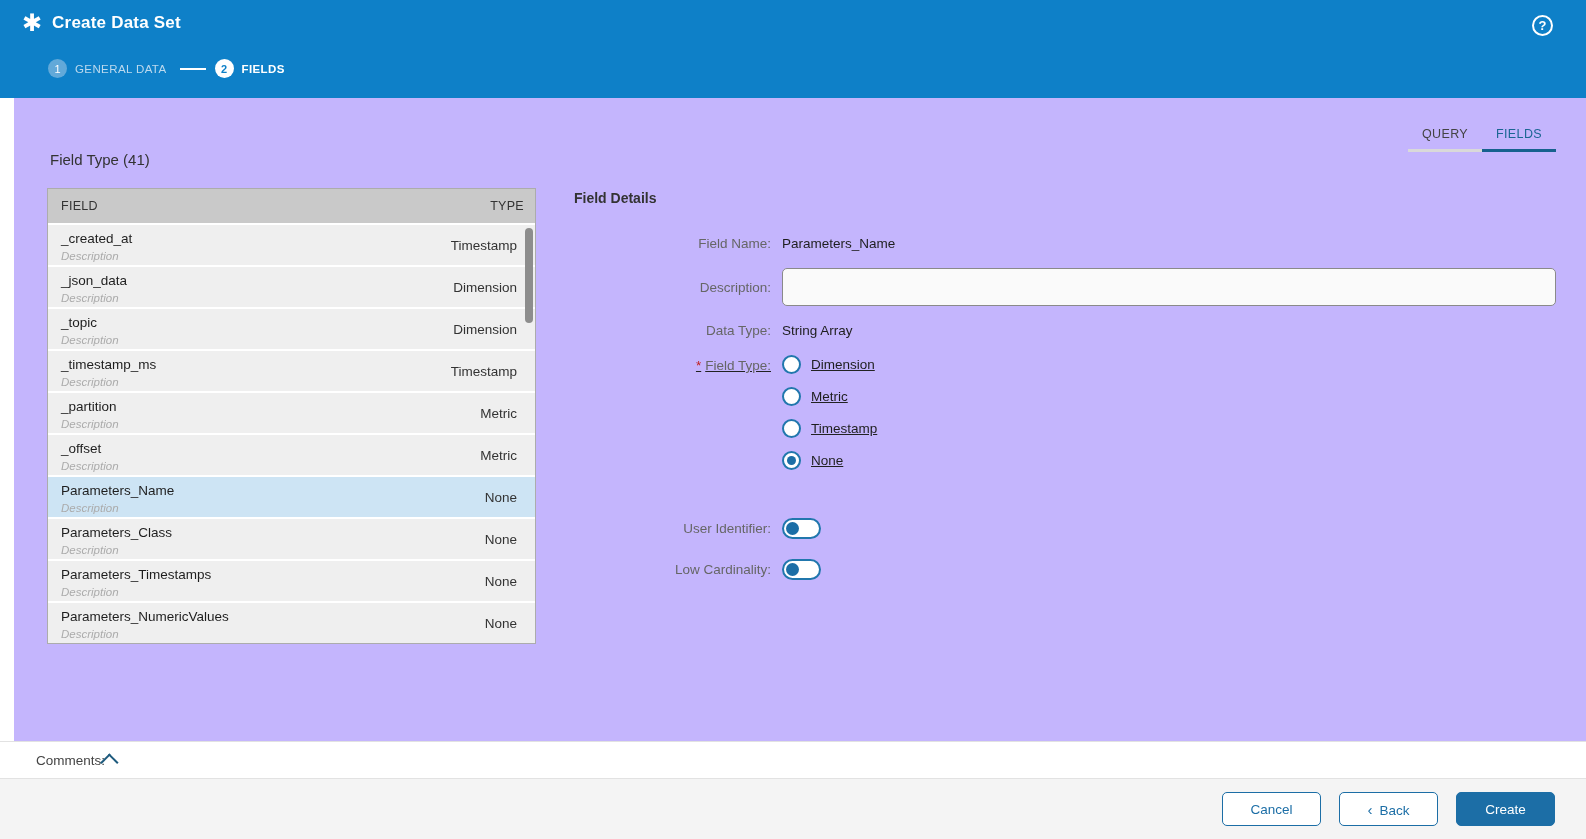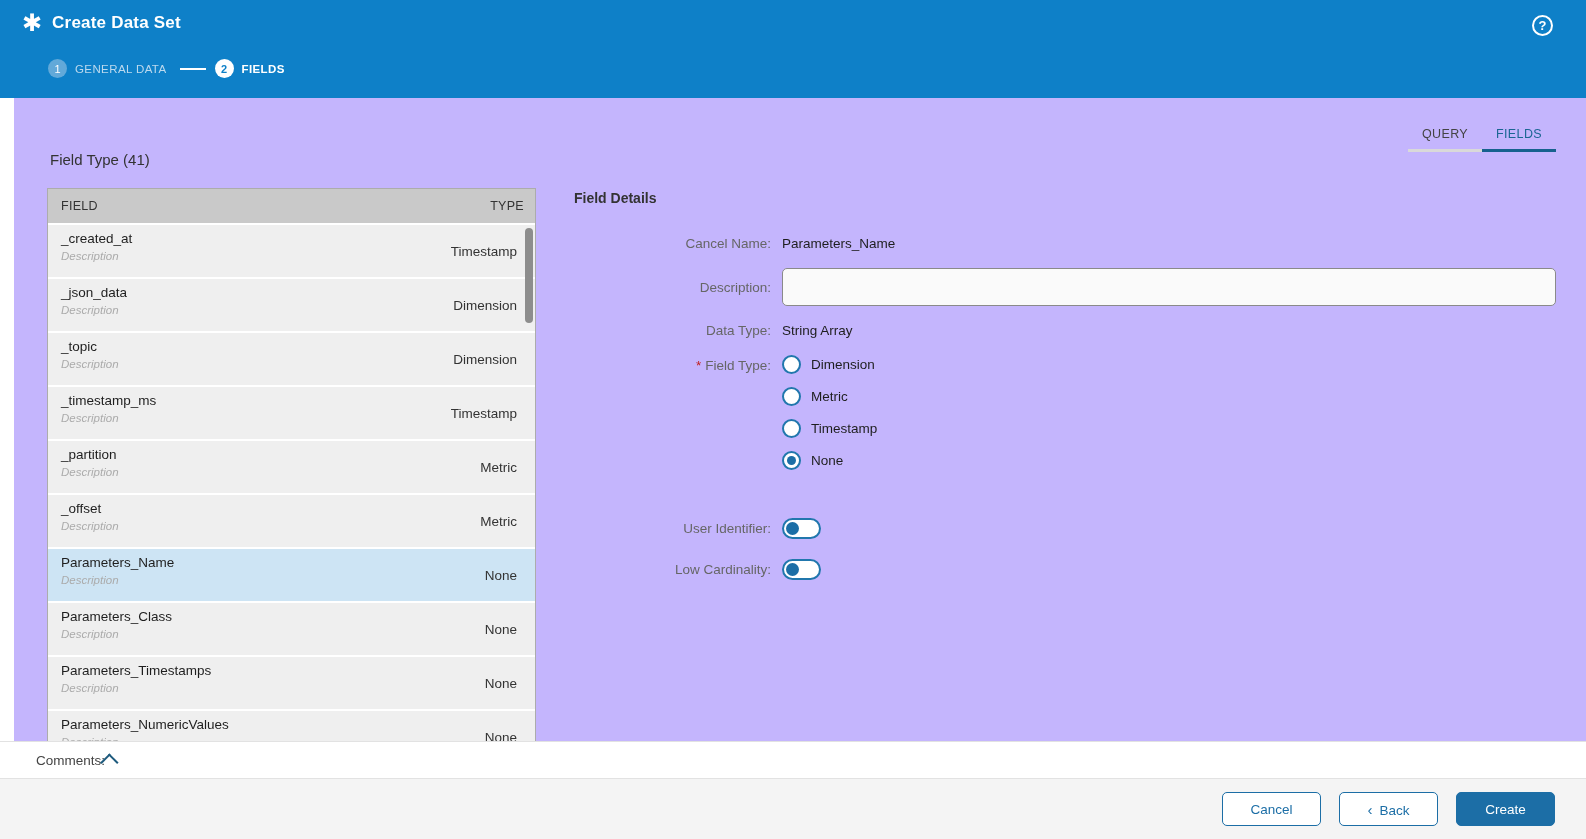--- a/index.html
+++ b/index.html
@@ -57,21 +57,21 @@
     position: absolute; left: 33px; top: 90px; width: 489px;
     border: 1px solid #acacac; background: #fff;
   }
   .list-header {
     height: 34px; background: #c9c9c9; color: #333;
     display: flex; justify-content: space-between; align-items: center;
     padding: 0 11px 0 13px; font-size: 12.5px; letter-spacing: .3px;
   }
   .rows { position: relative; }
   .frow {
-    height: 54px; background: #efefef; border-top: 2px solid #ffffff;
+    height: 42px; background: #efefef; border-top: 2px solid #ffffff;
     padding: 6px 30px 0 13px; position: relative; cursor: pointer;
   }
   .frow.selected { background: #cde4f4; }
   .fname { font-size: 13.5px; color: #1e1e1e; }
   .fdesc { font-size: 11.5px; font-style: italic; color: #ababab; margin-top: 4px; }
   .ftype {
     position: absolute; right: 18px; top: 50%; transform: translateY(-50%);
     font-size: 13.5px; color: #333;
   }
   .vscroll-thumb {
@@ -88,21 +88,21 @@
     width: 197px; flex-shrink: 0; text-align: right; margin-right: 11px;
     font-size: 13.5px; color: #666;
   }
   .dvalue { font-size: 13.5px; color: #1e1e1e; }
   .req { color: #c02020; margin-right: 4px; font-size: 13.5px; }
   .desc-input {
     flex: 1; height: 38px; border: 1px solid #8a8a8a; border-radius: 5px;
     background: #fafafa; font: 13.5px "Liberation Sans", sans-serif; padding: 0 10px;
     outline: none;
   }
-  .drow.fieldtype { margin-bottom: 35px; }
+  .drow.fieldtype { margin-bottom: 35px; text-decoration: underline; }
   .drow.fieldtype .dlabel { margin-top: 3px; }
   .radio-group { display: flex; flex-direction: column; gap: 13px; }
   .radio-row { display: flex; align-items: center; cursor: pointer; }
   .radio {
     width: 19px; height: 19px; border: 2px solid #2177ad; border-radius: 50%;
     background: #fff; display: inline-flex; align-items: center; justify-content: center;
     margin-right: 10px; flex-shrink: 0;
   }
   .radio .dot { width: 9px; height: 9px; border-radius: 50%; background: #1c6ea6; display: none; }
   .radio-row.selected .radio .dot { display: block; }
@@ -234,21 +234,21 @@
           
         </div>
         <div class="vscroll-thumb"></div>
       </div>
     </div>
 
     <section class="details">
       <div class="details-title">Field Details</div>
 
       <div class="drow">
-        <span class="dlabel">Cancel Name:</span>
+        <span class="dlabel">Field Name:</span>
         <span class="dvalue">Parameters_Name</span>
       </div>
 
       <div class="drow">
         <span class="dlabel">Description:</span>
         <input class="desc-input" type="text" value="" style="">
       </div>
 
       <div class="drow">
         <span class="dlabel">Data Type:</span>

